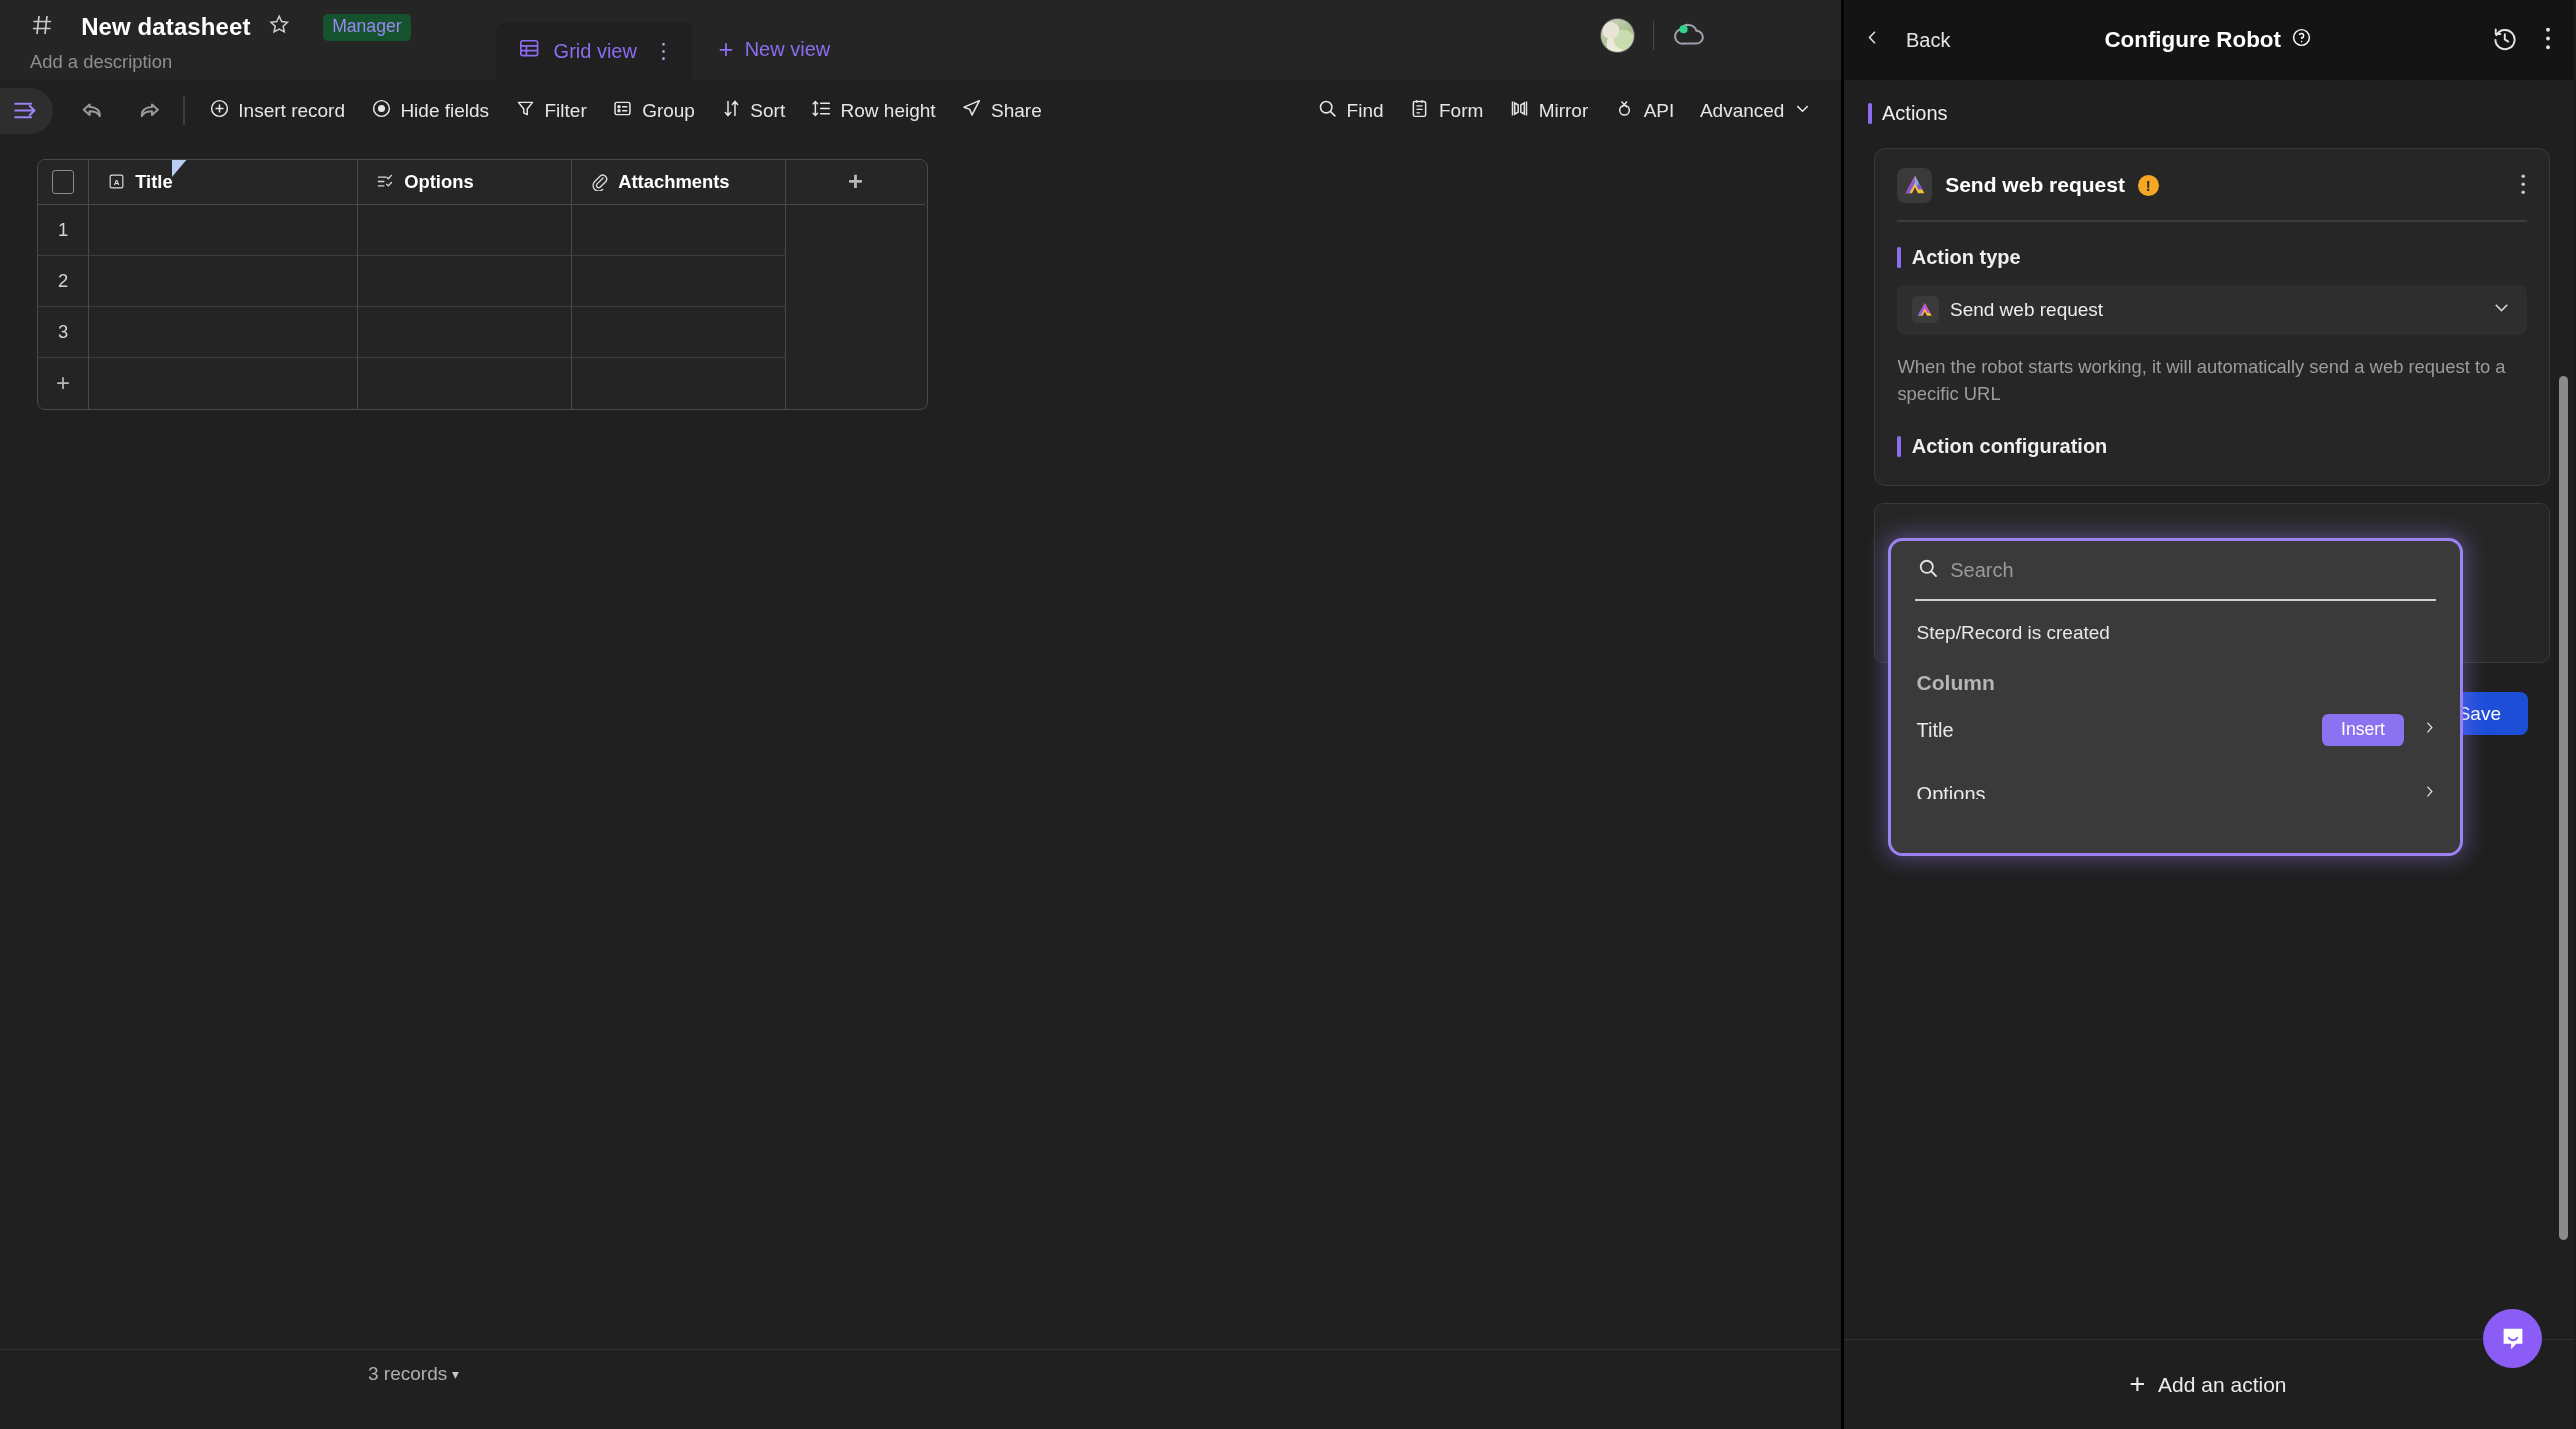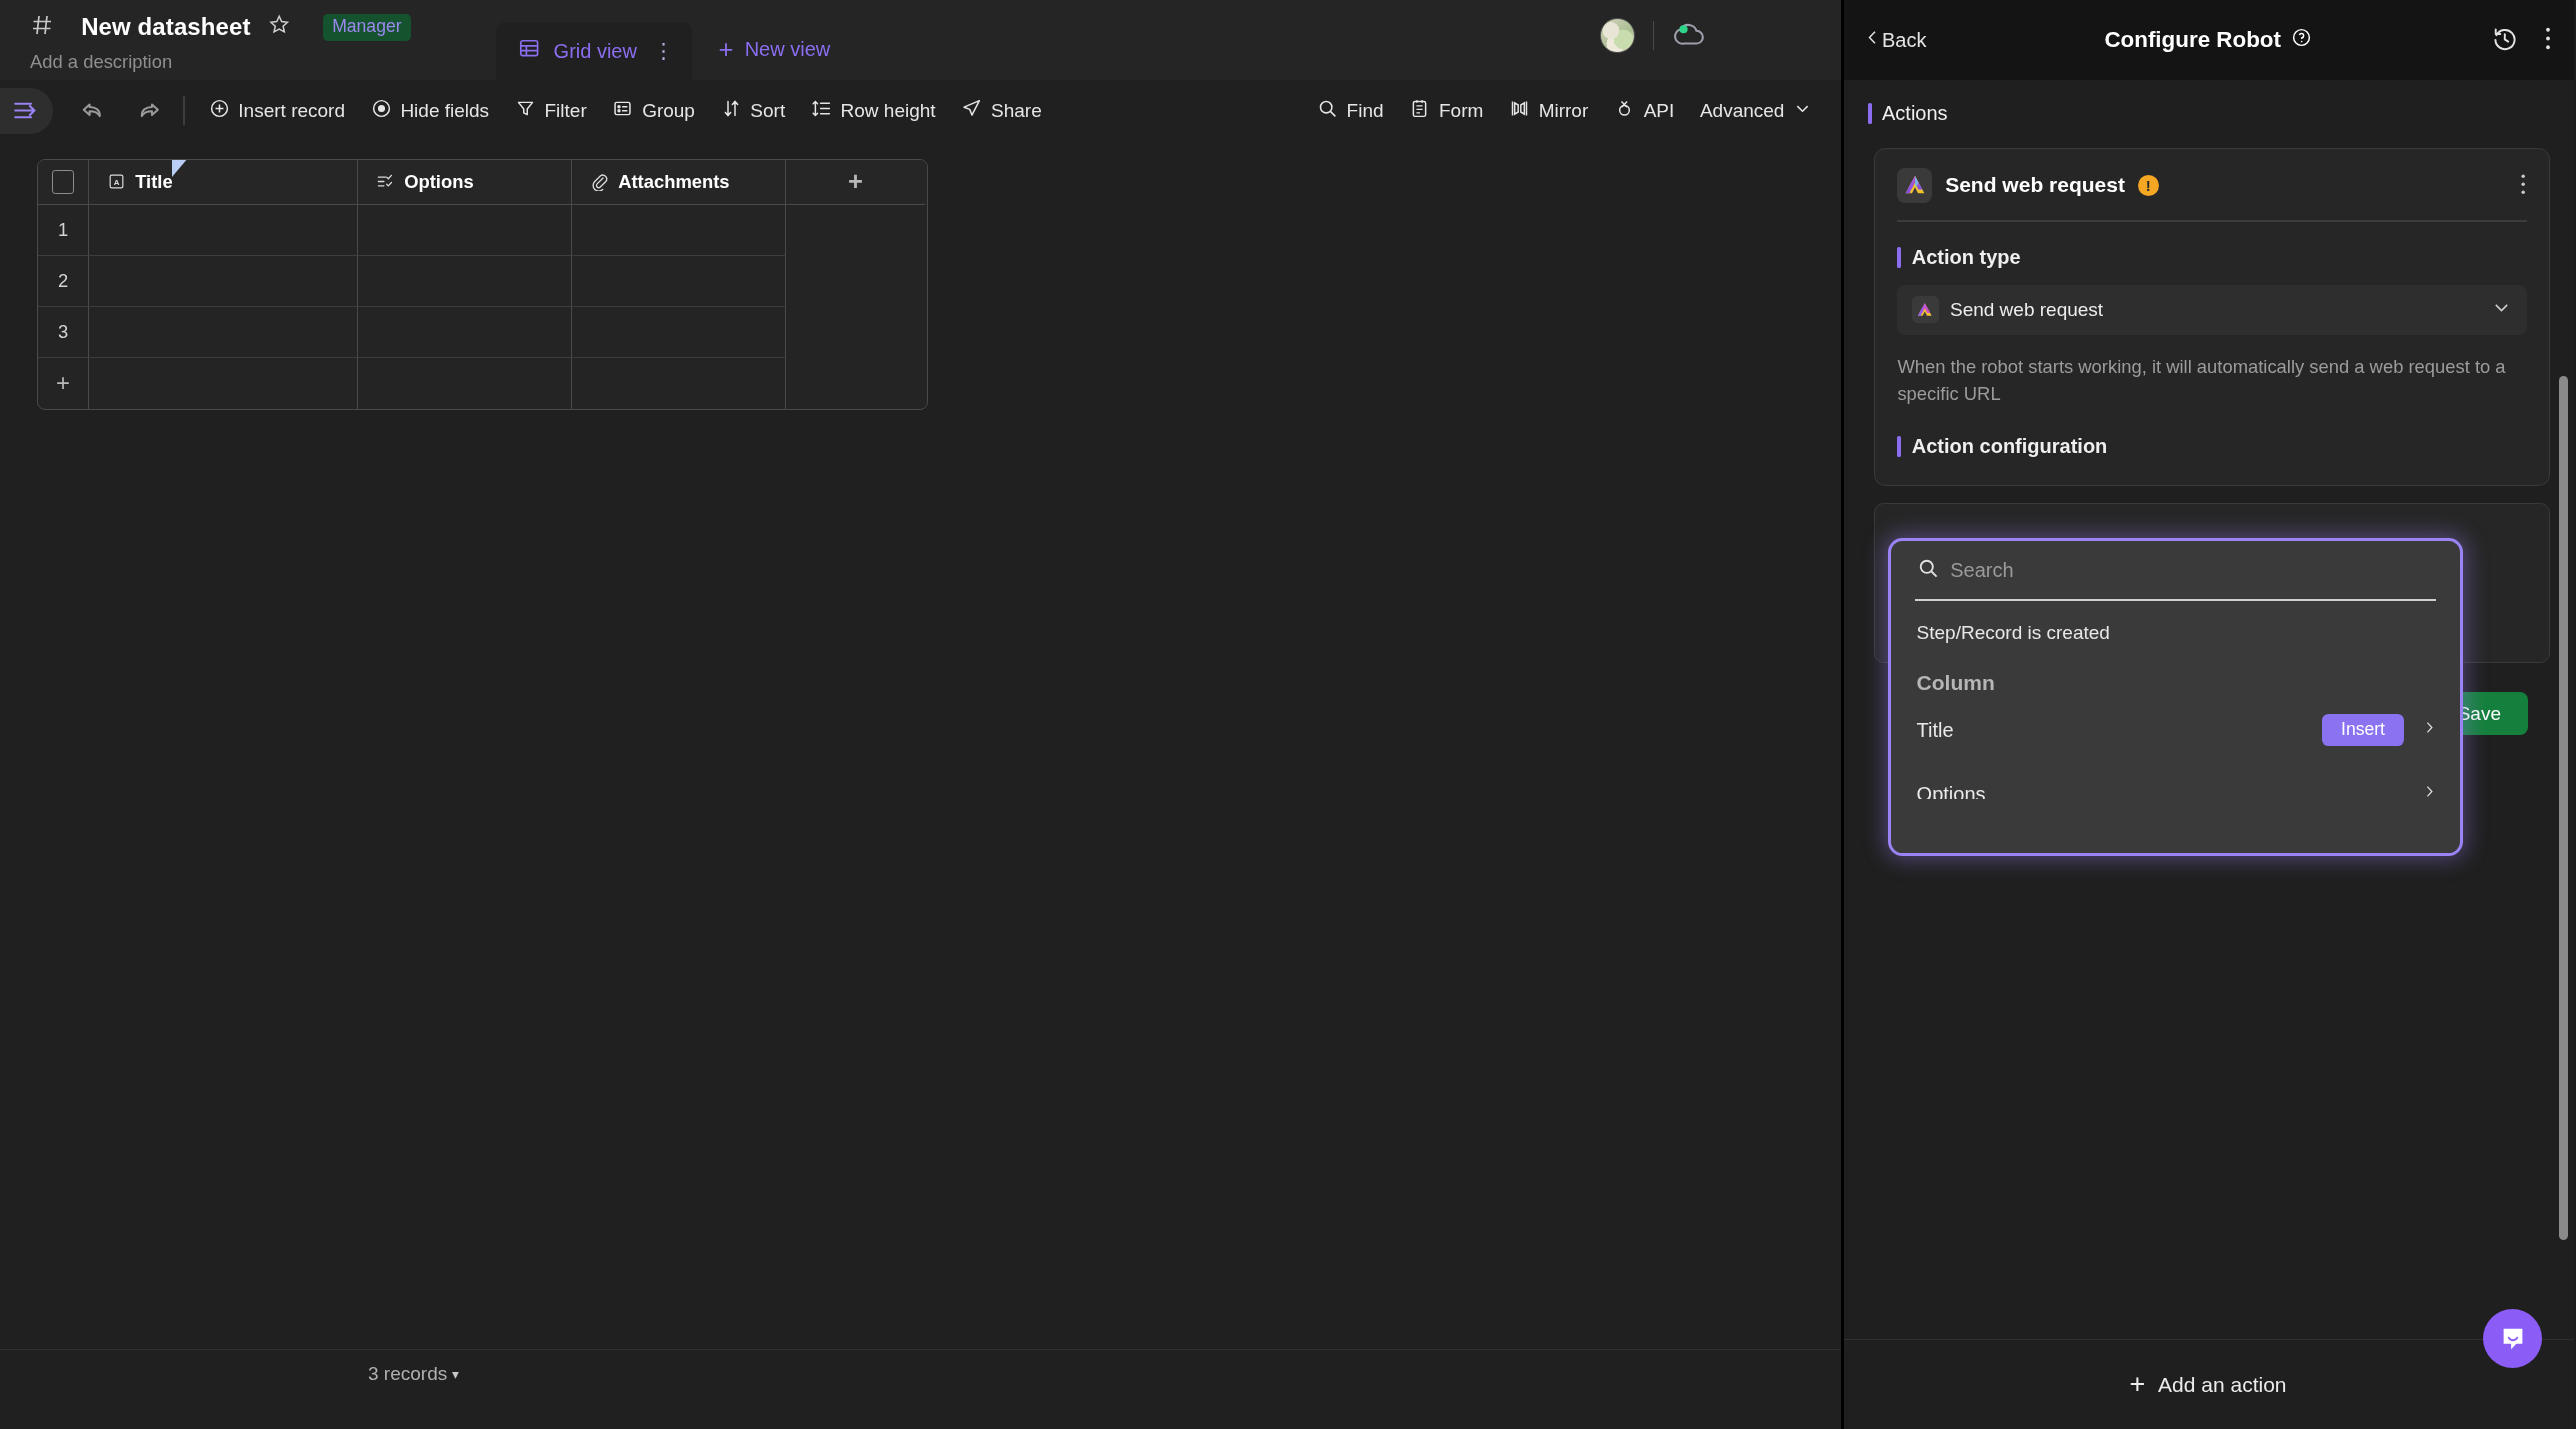--- a/index.html
+++ b/index.html
@@ -141,21 +141,21 @@
   .right {
     position: relative;
     width: 732px; height: 1429px;
     background: #1f1f1f;
   }
   .rb-header {
     height: 80px; background: #141414;
     display: flex; align-items: center; padding: 0 22.4px;
     position: relative;
   }
-  .rb-back { display: flex; align-items: center; gap: 0; color: #e4e4e4; font-size: 20px; }
+  .rb-back { display: flex; align-items: center; gap: 24px; color: #e4e4e4; font-size: 20px; }
   .rb-title {
     position: absolute; left: 0; right: 0; text-align: center;
     font-size: 22.4px; font-weight: bold; color: #fff;
     display: flex; align-items: center; justify-content: center; gap: 9.6px;
     pointer-events: none;
   }
   .rb-head-right { margin-left: auto; display: flex; align-items: center; gap: 25.6px; z-index: 2;}
 
   .rb-body { position: relative; height: 1349px; }
   .sec-label {
@@ -257,21 +257,21 @@
     width: 37px; height: 37px; border-radius: 50%;
     border: 2.4px solid #9b82f5;
     display: flex; align-items: center; justify-content: center;
     color: #cfc6a0; font-size: 21px;
   }
   .btn-row { display: flex; justify-content: flex-end; gap: 21px; margin: 29px 46px 0 0; }
   .btn {
     font-size: 19px; border-radius: 8px; padding: 12px 27px; line-height: 1;
   }
   .btn-cancel { background: #343434; color: #eaeaea; }
-  .btn-save { background: #15803d; color: #fff; }
+  .btn-save { background: #1d4ed8; color: #fff; }
 
   .add-action {
     position: absolute; left: 0; bottom: 0; width: 732px; height: 90px;
     border-top: 1.6px solid #303030;
     display: flex; align-items: center; justify-content: center;
     gap: 12.8px; color: #ececec; font-size: 21px;
   }
   .add-action .plus { font-size: 27px; font-weight: 300; }
 
   .chat-bubble {

